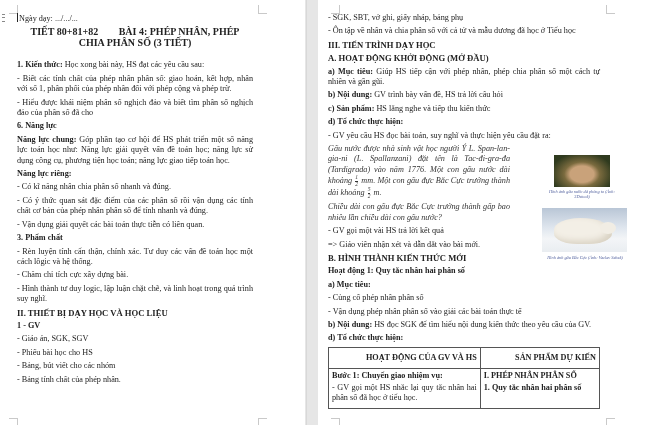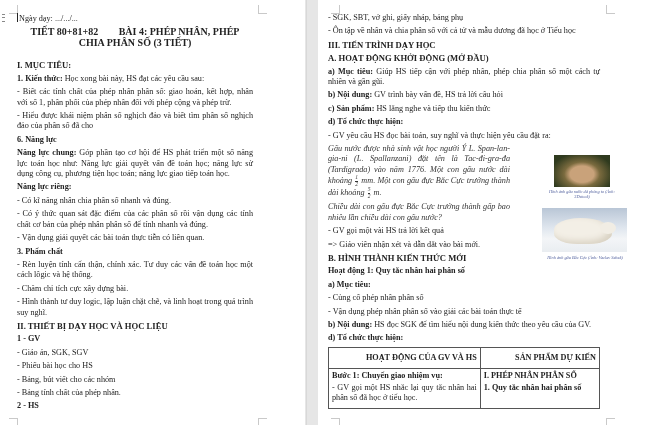--- a/index.html
+++ b/index.html
@@ -72,21 +72,20 @@
   <div class="corner br" style="left:258px;top:418px;"></div>
   <div class="menu-icon"></div>
 
   <div class="content">
     <p><span class="cursor"></span><span>Ngày dạy: .../.../...</span></p>
     <div class="title-row">
       <span class="t1">TIẾT 80+81+82</span>
       <span>BÀI 4: PHÉP NHÂN, PHÉP CHIA PHÂN SỐ (3 TIẾT)</span>
     </div>
 
-    <div class="h big">I. MỤC TIÊU:</div>
     <p><b>1. Kiến thức:</b><span> Học xong bài này, HS đạt các yêu cầu sau:</span></p>
     <p>- Biết các tính chất của phép nhân phân số: giao hoán, kết hợp, nhân với số 1, phân phối của phép nhân đối với phép cộng và phép trừ.</p>
     <p>- Hiểu được khái niệm phân số nghịch đảo và biết tìm phân số nghịch đảo của phân số đã cho</p>
 
     <div class="h">6. Năng lực</div>
     <p><b>Năng lực chung:</b><span> Góp phần tạo cơ hội để HS phát triển một số năng lực toán học như: Năng lực giải quyết vấn đề toán học; năng lực sử dụng công cụ, phương tiện học toán; năng lực giao tiếp toán học.</span></p>
     <div class="h">Năng lực riêng:</div>
     <p>- Có kĩ năng nhân chia phân số nhanh và đúng.</p>
     <p>- Có ý thức quan sát đặc điểm của các phân số rồi vận dụng các tính chất cơ bản của phép nhân phân số để tính nhanh và đúng.</p>
     <p>- Vận dụng giải quyết các bài toán thực tiễn có liên quan.</p>
@@ -95,21 +94,20 @@
     <p>- Rèn luyện tính cẩn thận, chính xác. Tư duy các vấn đề toán học một cách lôgic và hệ thống.</p>
     <p>- Chăm chỉ tích cực xây dựng bài.</p>
     <p>- Hình thành tư duy logic, lập luận chặt chẽ, và linh hoạt trong quá trình suy nghĩ.</p>
 
     <div class="h big">II. THIẾT BỊ DẠY HỌC VÀ HỌC LIỆU</div>
     <div class="h">1 - GV</div>
     <p>- Giáo án, SGK, SGV</p>
     <p>- Phiếu bài học cho HS</p>
     <p>- Bảng, bút viết cho các nhóm</p>
     <p>- Bảng tính chất của phép nhân.</p>
-    <div class="h">2 - HS</div>
   </div>
 </div>
 
 <div class="gutter"></div>
 <div class="gutter-line"></div>
 
 <div class="page right">
   <div class="corner tl" style="left:13px;top:5px;"></div>
   <div class="corner tr" style="left:288px;top:5px;"></div>
   <div class="corner bl" style="left:13px;top:418px;"></div>

